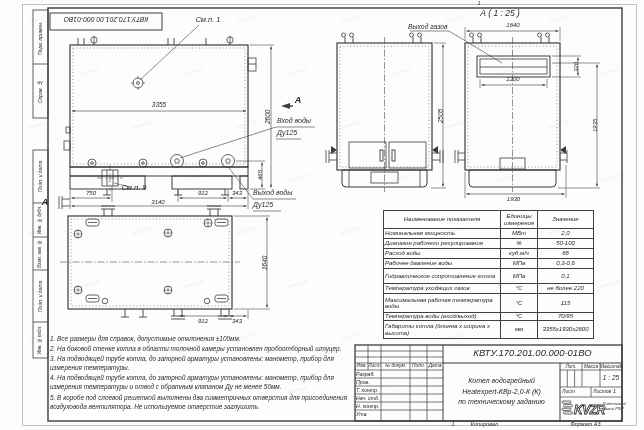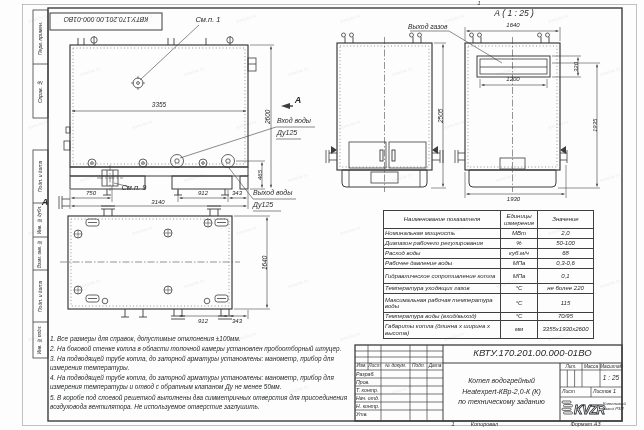--- a/index.html
+++ b/index.html
@@ -305,21 +305,21 @@
   <div class="lab" style="left:138px;top:199px;width:40px;font-size:6px;">3140</div>
   <div class="vlab" style="left:255px;top:164px;width:9px;height:22px;font-size:6px;">465</div>
 
   <div class="lab" style="left:38px;top:198px;width:14px;font-size:9px;font-weight:bold;">А</div>
   <div class="vlab" style="left:261px;top:248px;width:9px;height:30px;font-size:6.5px;">1640</div>
   <div class="lab" style="left:183px;top:318px;width:40px;font-size:6px;">912</div>
   <div class="lab" style="left:224px;top:318px;width:26px;font-size:6px;">343</div>
 
   <div class="vlab" style="left:437px;top:101px;width:9px;height:30px;font-size:6.5px;">2505</div>
 
-  <div class="lab" style="left:480px;top:9px;width:68px;font-size:8.5px;">А ( 1 : 25 )</div>
+  <div class="lab" style="left:466px;top:9px;width:68px;font-size:8.5px;">А ( 1 : 25 )</div>
   <div class="lab left" style="left:408px;top:23px;width:44px;font-size:6.8px;">Выход газов</div>
   <div class="lab" style="left:488px;top:22px;width:50px;font-size:6px;">1640</div>
   <div class="lab" style="left:488px;top:76px;width:50px;font-size:6px;">1200</div>
   <div class="vlab" style="left:571px;top:58px;width:9px;height:18px;font-size:6px;">320</div>
   <div class="vlab" style="left:590px;top:111px;width:9px;height:28px;font-size:6px;">1935</div>
   <div class="lab" style="left:486px;top:196px;width:55px;font-size:6px;">1930</div>
 
   <div class="vlab" style="left:34px;top:12px;width:13px;height:52px;font-size:5px;">Перв. примен.</div>
   <div class="vlab" style="left:34px;top:66px;width:13px;height:50px;font-size:5px;">Справ. №</div>
   <div class="vlab" style="left:34px;top:151px;width:13px;height:51px;font-size:5px;">Подп. и дата</div>

